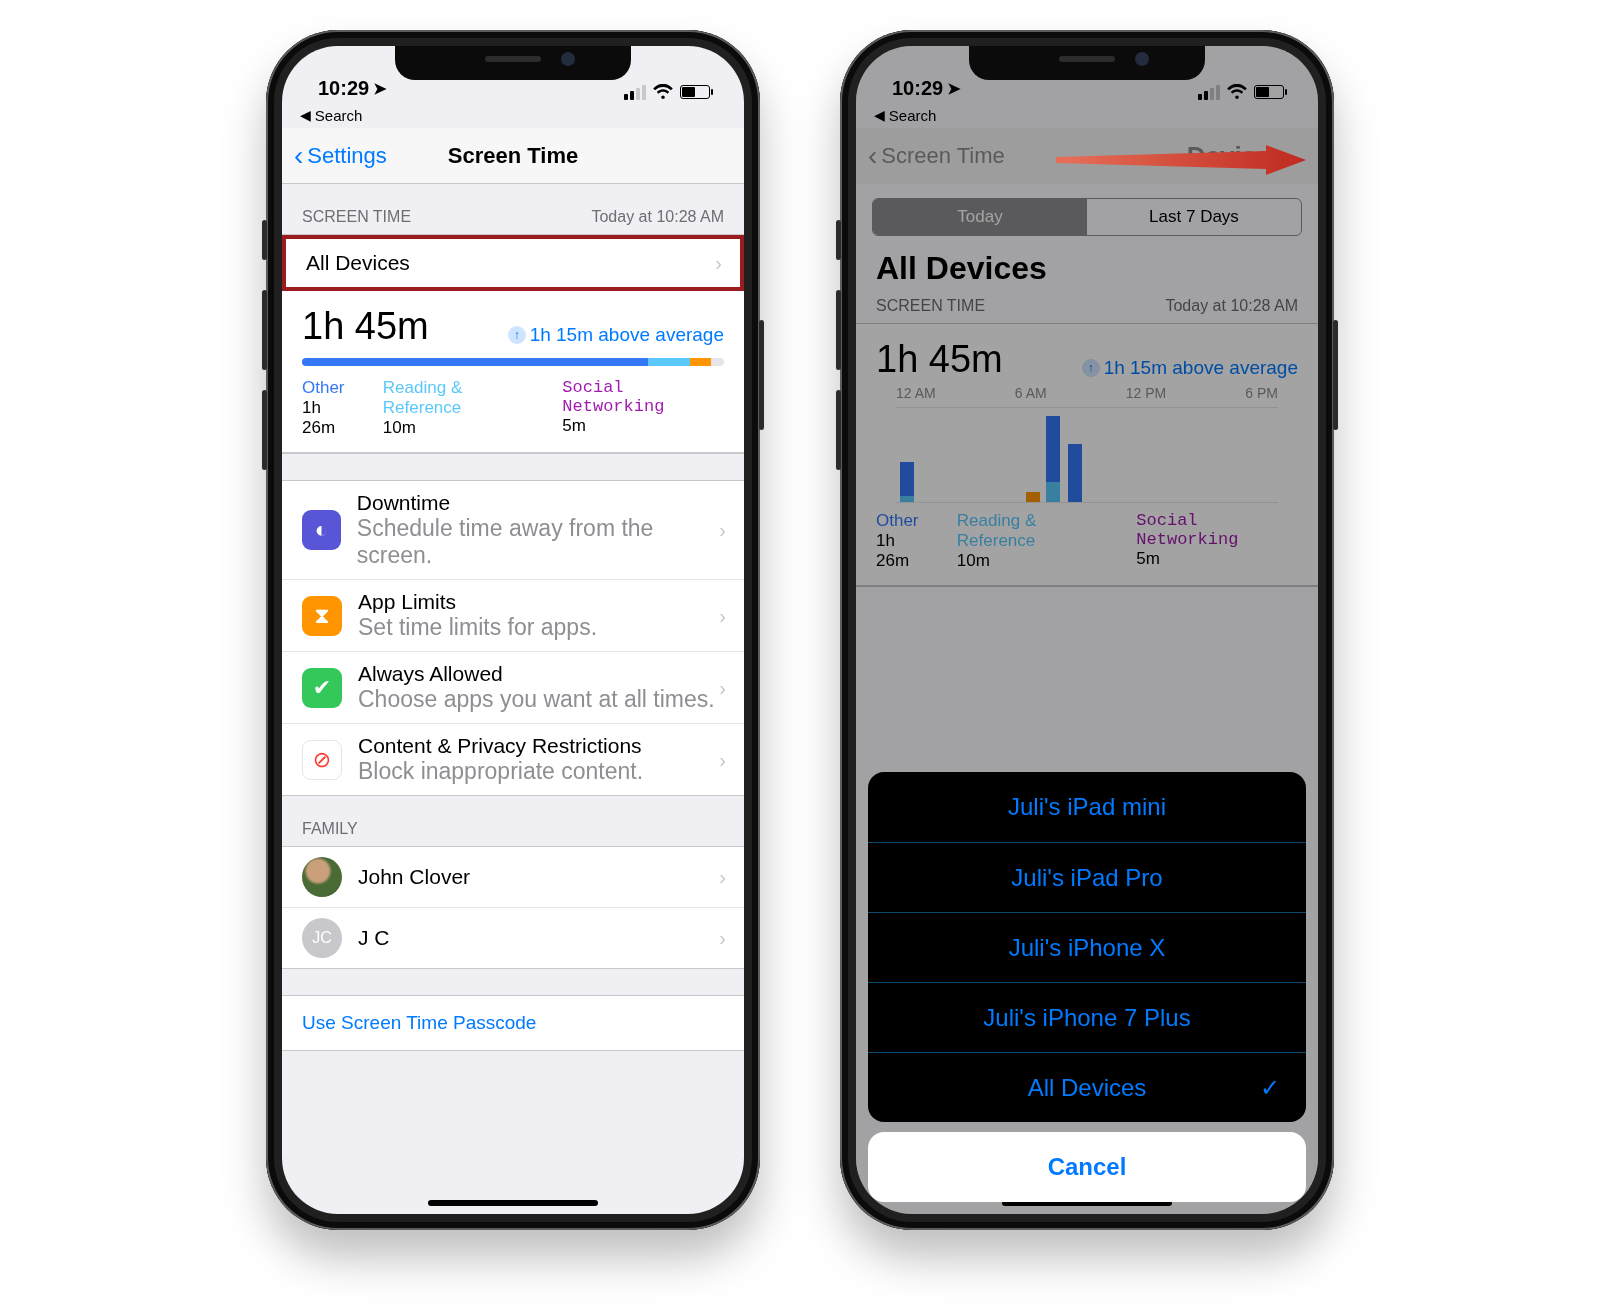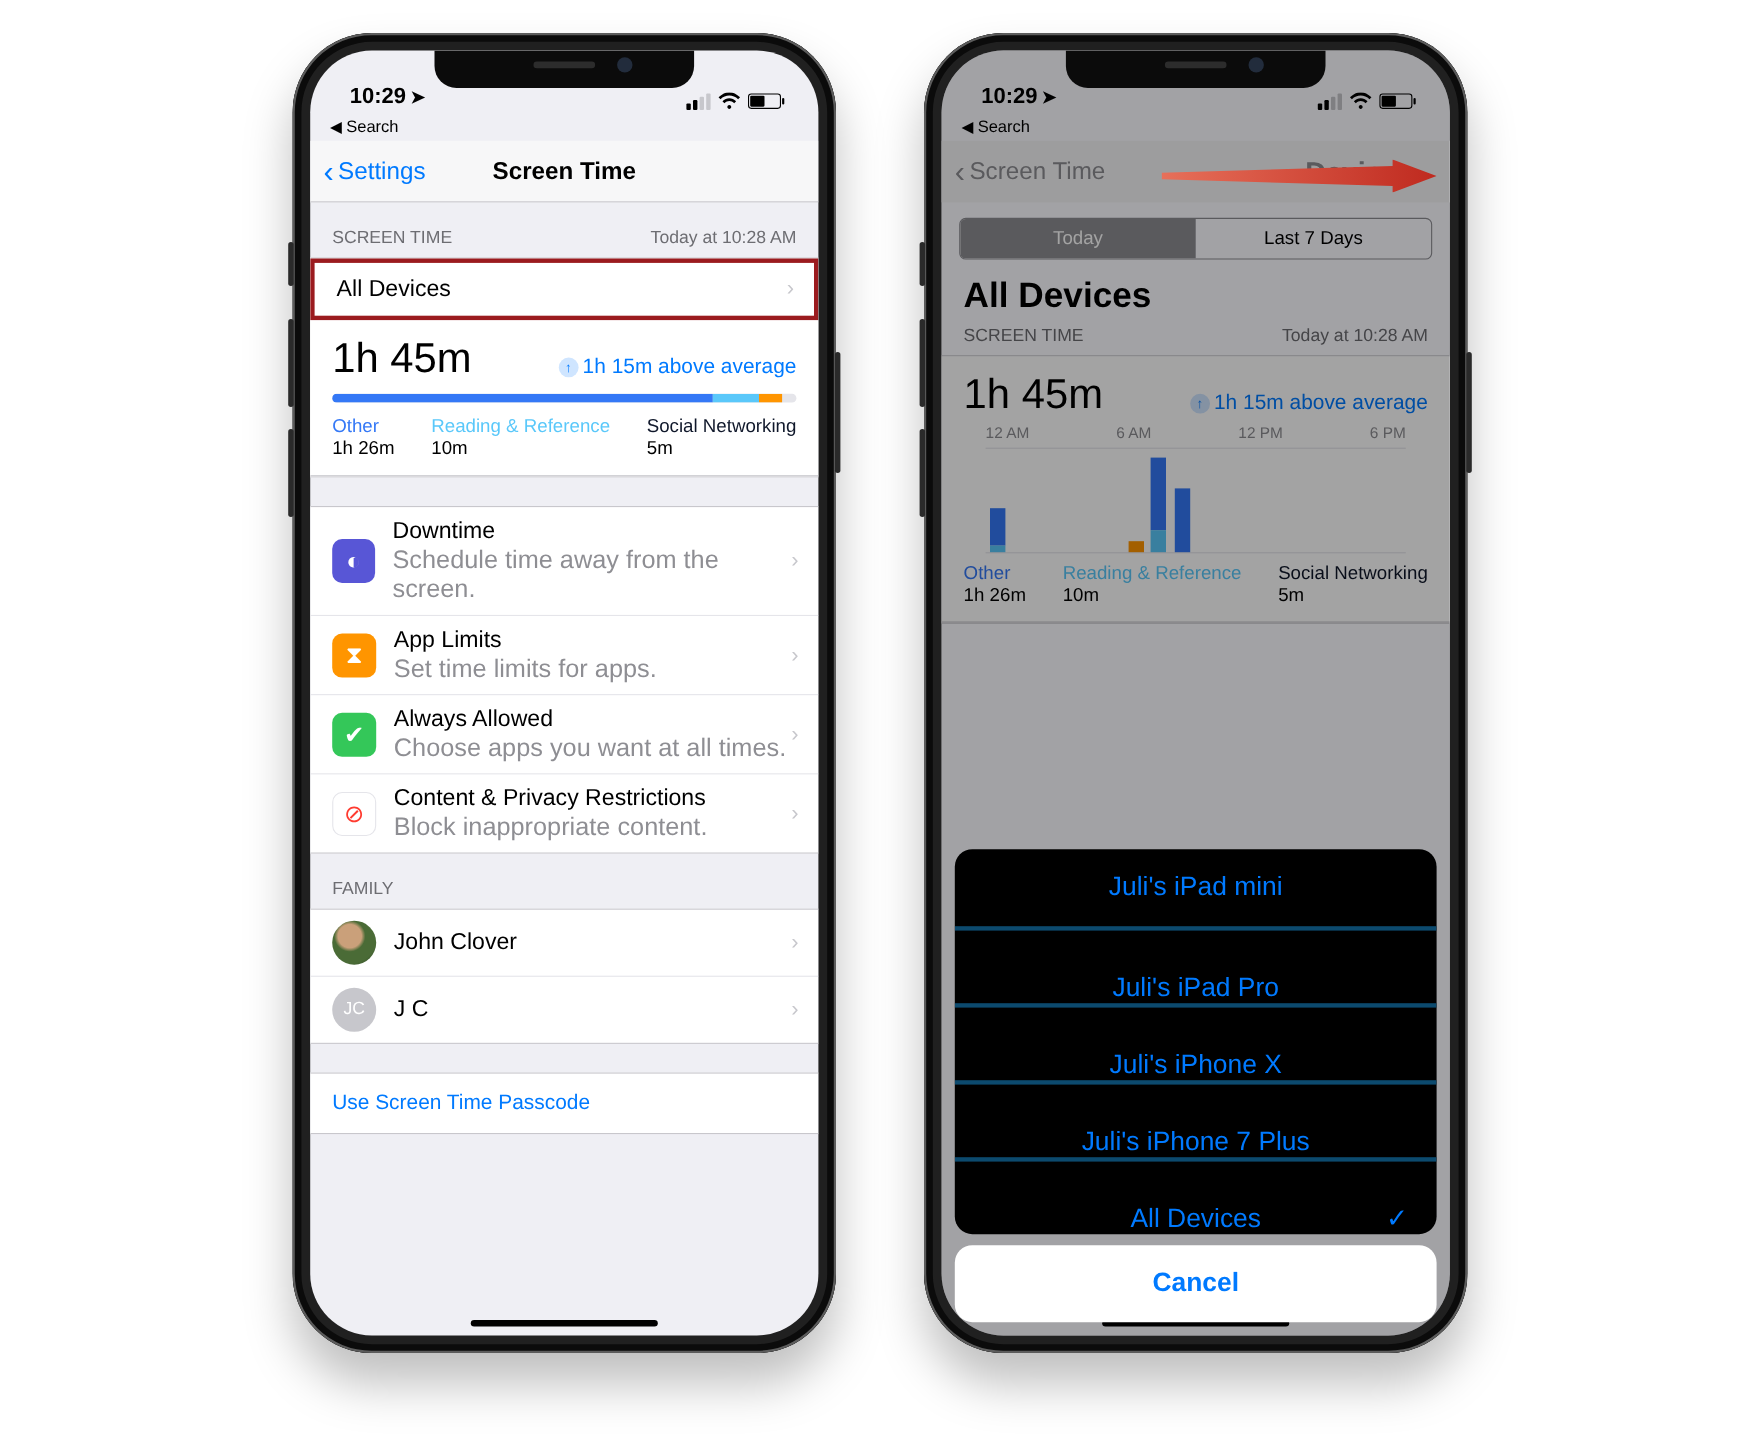--- a/index.html
+++ b/index.html
@@ -149,21 +149,21 @@
   .progress { height:8px; background:#e5e5ea; border-radius:4px; margin:10px 0 12px 0; display:flex; overflow:hidden;}
   .progress span:nth-child(1){ background:#3478f6; width:82%;}
   .progress span:nth-child(2){ background:#5ac8fa; width:10%;}
   .progress span:nth-child(3){ background:#ff9500; width:5%;}
   .cat-row { display:flex; justify-content:space-between; font-size:17px;gap:28px; }
   .cat { display:flex; flex-direction:column; }
   .cat .cname { font-size:17px; }
   .cat .cval { color:#000; font-size:17px; }
   .cat:nth-child(1) .cname{ color:#3478f6;}
   .cat:nth-child(2) .cname{ color:#5ac8fa;}
-  .cat:nth-child(3) .cname{ color:#0f172a;}
+  .cat:nth-child(3) .cname{ color:#a21caf;font-family:Liberation Mono, monospace;}
 
   .avatar { width:40px; height:40px; border-radius:50%; margin-right:16px; display:flex; align-items:center; justify-content:center; font-size:16px; }
   .avatar.photo { background: radial-gradient(circle at 40% 35%, #caa07a 0 30%, #4a6b36 40% 70%, #263a1f 100%); }
   .avatar.initials { background:#c7c7cc; color:#fff; }
 
   .link-row { padding:16px 20px; color:#007aff; font-size:19px; background:#fff; border-top:1px solid #c8c7cc; border-bottom:1px solid #c8c7cc;}
 
   
   .dim-overlay {
     position:absolute; inset:0;
@@ -198,21 +198,21 @@
   .sheet-group {
     background:#000000;
     border-radius:16px;
     overflow:hidden;
   }
   .sheet-item {
     height:70px; display:flex; align-items:center; justify-content:center;
     color:#007aff; font-size:24px;
     position:relative;
   }
-  .sheet-item + .sheet-item { border-top:4px solid #0c4a6e;align-items:flex-end; }
+  .sheet-item + .sheet-item { border-top:1px solid #0c4a6e; }
   .sheet-item .check { position:absolute; right:26px; color:#007aff; font-size:24px; }
   .sheet-cancel {
     margin-top:10px;
     background:#fff; border-radius:16px;
     height:70px; display:flex; align-items:center; justify-content:center;
     color:#007aff; font-size:24px; font-weight:600;
   }
 
   
   .red-arrow {

